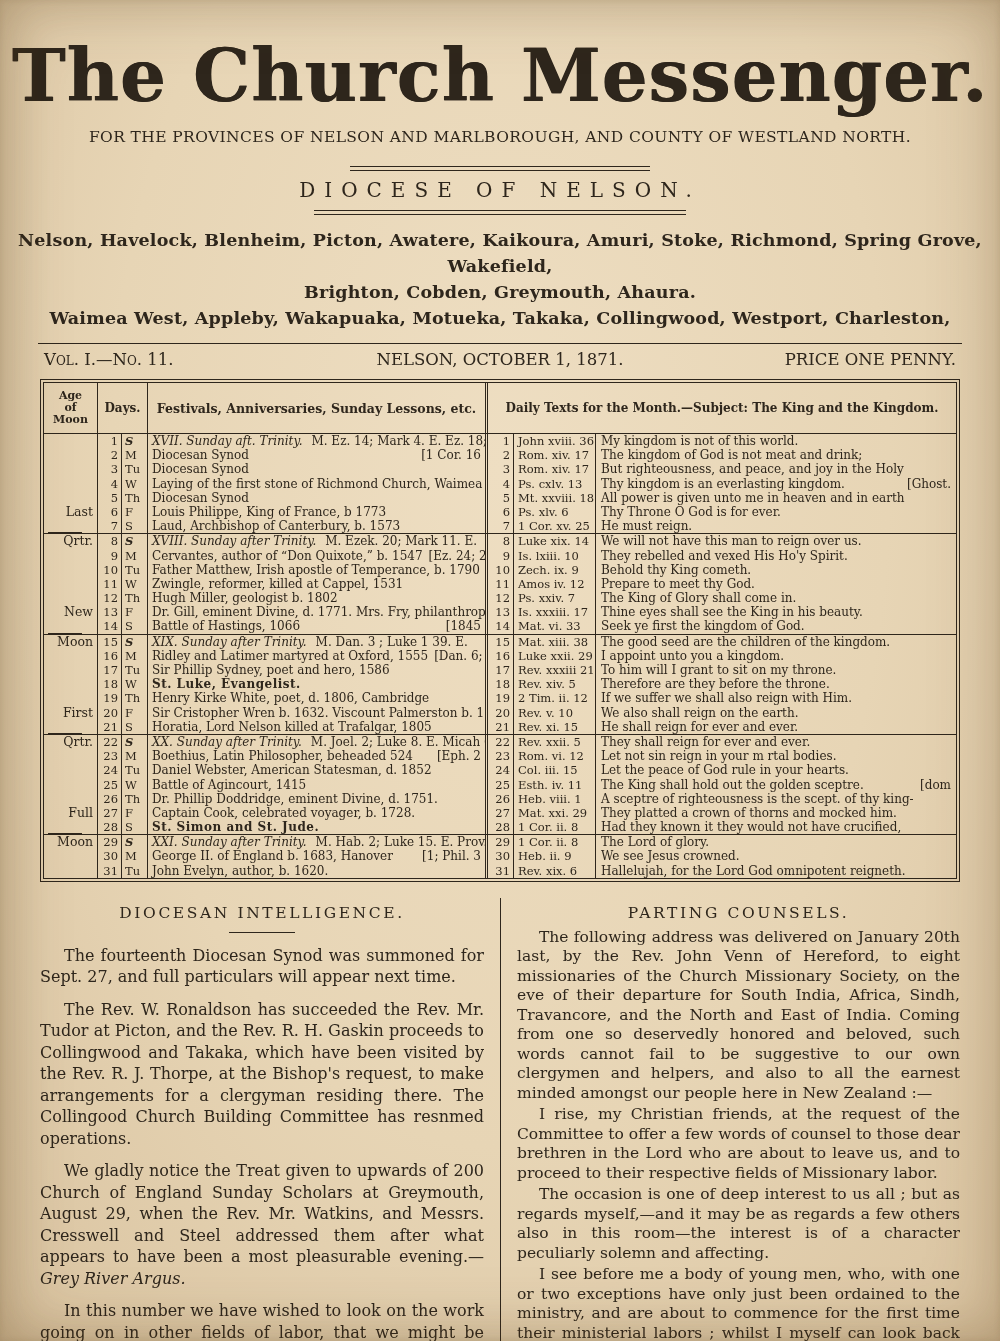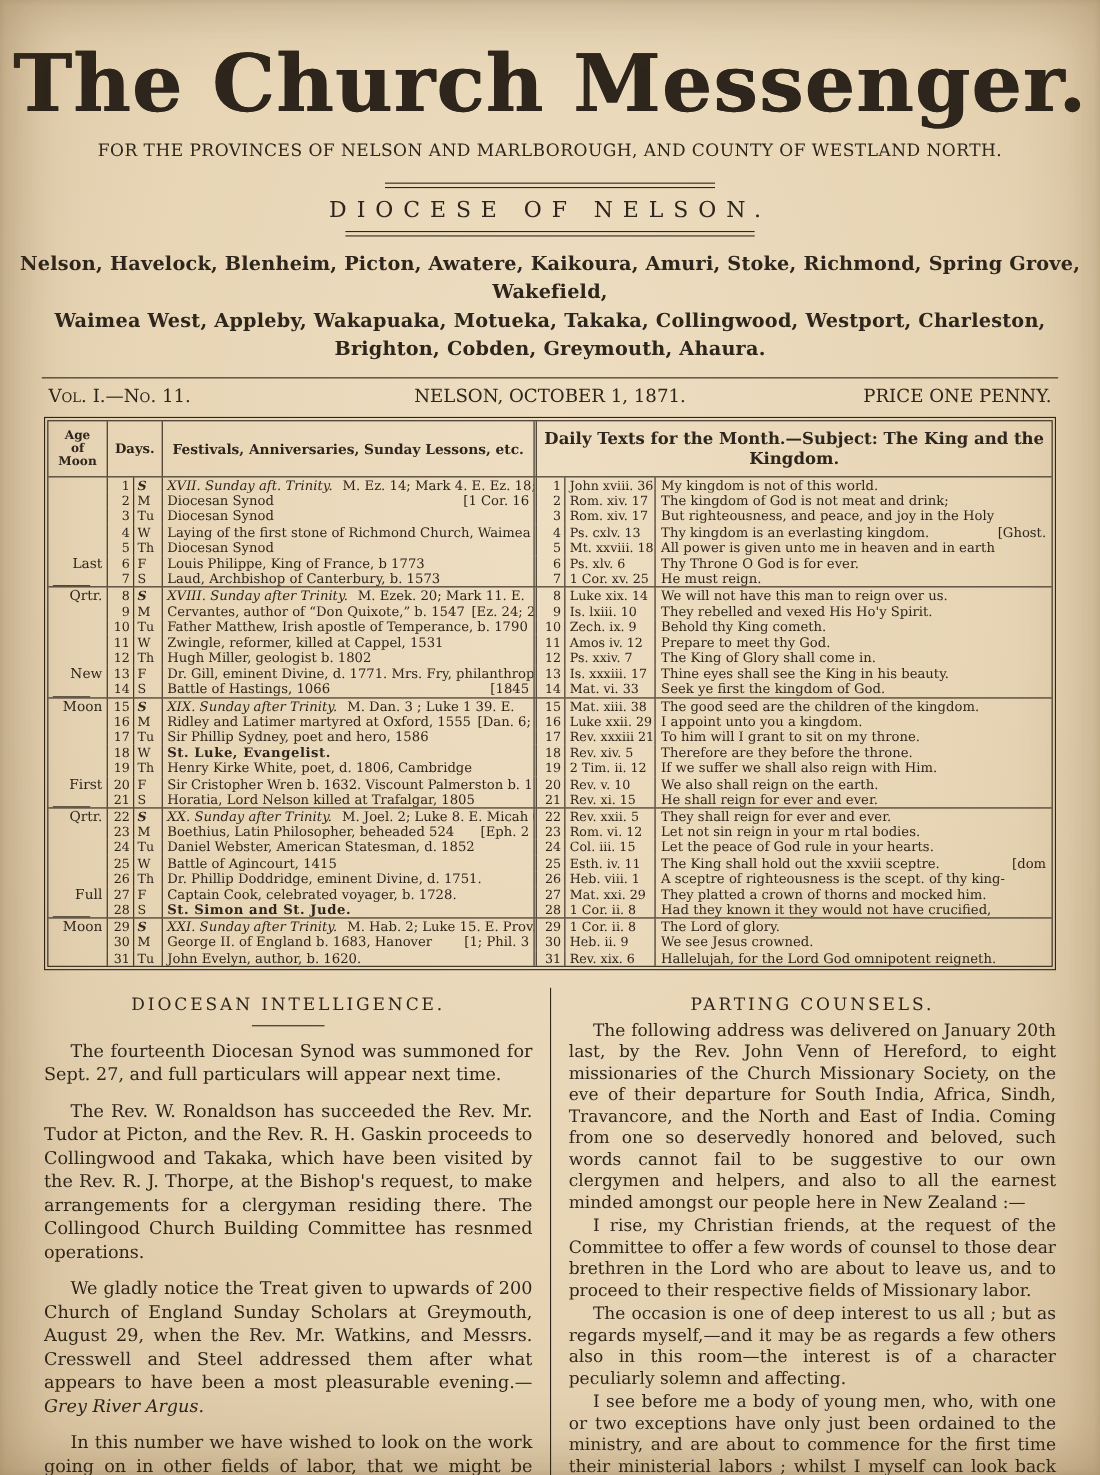--- a/index.html
+++ b/index.html
@@ -26,21 +26,21 @@
   .vol .v-left{font-variant:small-caps;}
   .vol .v-center{position:absolute;left:50%;transform:translateX(-50%);}
   
   .cal-outer{margin:2px 40px 0;border:1.2px solid #2e261c;padding:2px;}
   .cal-inner{border:1px solid #2e261c;}
   .cal-head{display:grid;grid-template-columns:54px 50px 340px 1fr;border-bottom:1px solid #2e261c;height:50px;}
   .h-cell{display:flex;align-items:center;justify-content:center;text-align:center;font-weight:bold;}
   .h-moon{border-right:1px solid #2e261c;font-size:11px;line-height:12px;padding:0 7px;}
   .h-days{border-right:1px solid #2e261c;font-size:12px;}
   .h-fest{border-right:3px double #2e261c;font-size:12.5px;}
-  .h-daily{font-size:15px;padding:0 6px;}
+  .h-daily{font-size:12px;padding:0 6px;}
   .cal-row{display:grid;grid-template-columns:54px 24px 26px 340px 26px 82px 1fr;height:14.2px;font-size:12px;line-height:14.2px;}
   .cal-row.wk{border-top:1px solid #2e261c;}
   .cell{overflow:hidden;}
   .c-moon{position:relative;border-right:1px solid #2e261c;text-align:right;padding-right:4px;font-size:12.5px;}
   .dashline{position:absolute;left:4px;bottom:0;width:34px;border-bottom:1.6px solid #2e261c;}
   .c-n,.c-n2{border-right:1px solid #2e261c;text-align:right;padding-right:3px;font-size:11.5px;}
   .c-d{border-right:1px solid #2e261c;padding-left:3px;font-size:11.5px;}
   .c-f{border-right:3px double #2e261c;display:flex;align-items:center;padding:0 4px;white-space:nowrap;}
   .c-r{border-right:1px solid #2e261c;padding-left:4px;font-size:11.5px;white-space:nowrap;}
   .c-t{display:flex;align-items:center;padding:0 5px;white-space:nowrap;}
@@ -66,22 +66,22 @@
 <div class="page">
 
   <div class="masthead">
     <div class="mast-title">The Church Messenger.</div>
     <div class="mast-sub">FOR THE PROVINCES OF NELSON AND MARLBOROUGH, AND COUNTY OF WESTLAND NORTH.</div>
     <div class="d-rule top"></div>
     <div class="diocese">DIOCESE OF NELSON.</div>
     <div class="d-rule bot"></div>
     <div class="towns">
       <div>Nelson, Havelock, Blenheim, Picton, Awatere, Kaikoura, Amuri, Stoke, Richmond, Spring Grove, Wakefield,</div>
+      <div>Brighton, Cobden, Greymouth, Ahaura.</div>
       <div>Waimea West, Appleby, Wakapuaka, Motueka, Takaka, Collingwood, Westport, Charleston,</div>
-      <div>Brighton, Cobden, Greymouth, Ahaura.</div>
     </div>
   </div>
 
   <div class="rule-thin"></div>
   <div class="vol">
     <span class="v-left">Vol. I.—No. 11.</span>
     <span class="v-center">NELSON, OCTOBER 1, 1871.</span>
     <span class="v-right">PRICE ONE PENNY.</span>
   </div>
 
@@ -425,21 +425,21 @@
           <div class="cal-row">
             <div class="cell c-moon"></div>
             <div class="cell c-n">25</div>
             <div class="cell c-d">W</div>
             <div class="cell c-f">
               <span class="fm">Battle of Agincourt, 1415</span>
             </div>
             <div class="cell c-n2">25</div>
             <div class="cell c-r">Esth. iv. 11</div>
             <div class="cell c-t">
-              <span class="tm">The King shall hold out the xxviii sceptre.</span>
+              <span class="tm">The King shall hold out the golden sceptre.</span>
               <span class="tr">[dom</span>
             </div>
           </div>
           <div class="cal-row">
             <div class="cell c-moon"></div>
             <div class="cell c-n">26</div>
             <div class="cell c-d">Th</div>
             <div class="cell c-f">
               <span class="fm">Dr. Phillip Doddridge, eminent Divine, d. 1751.</span>
             </div>

